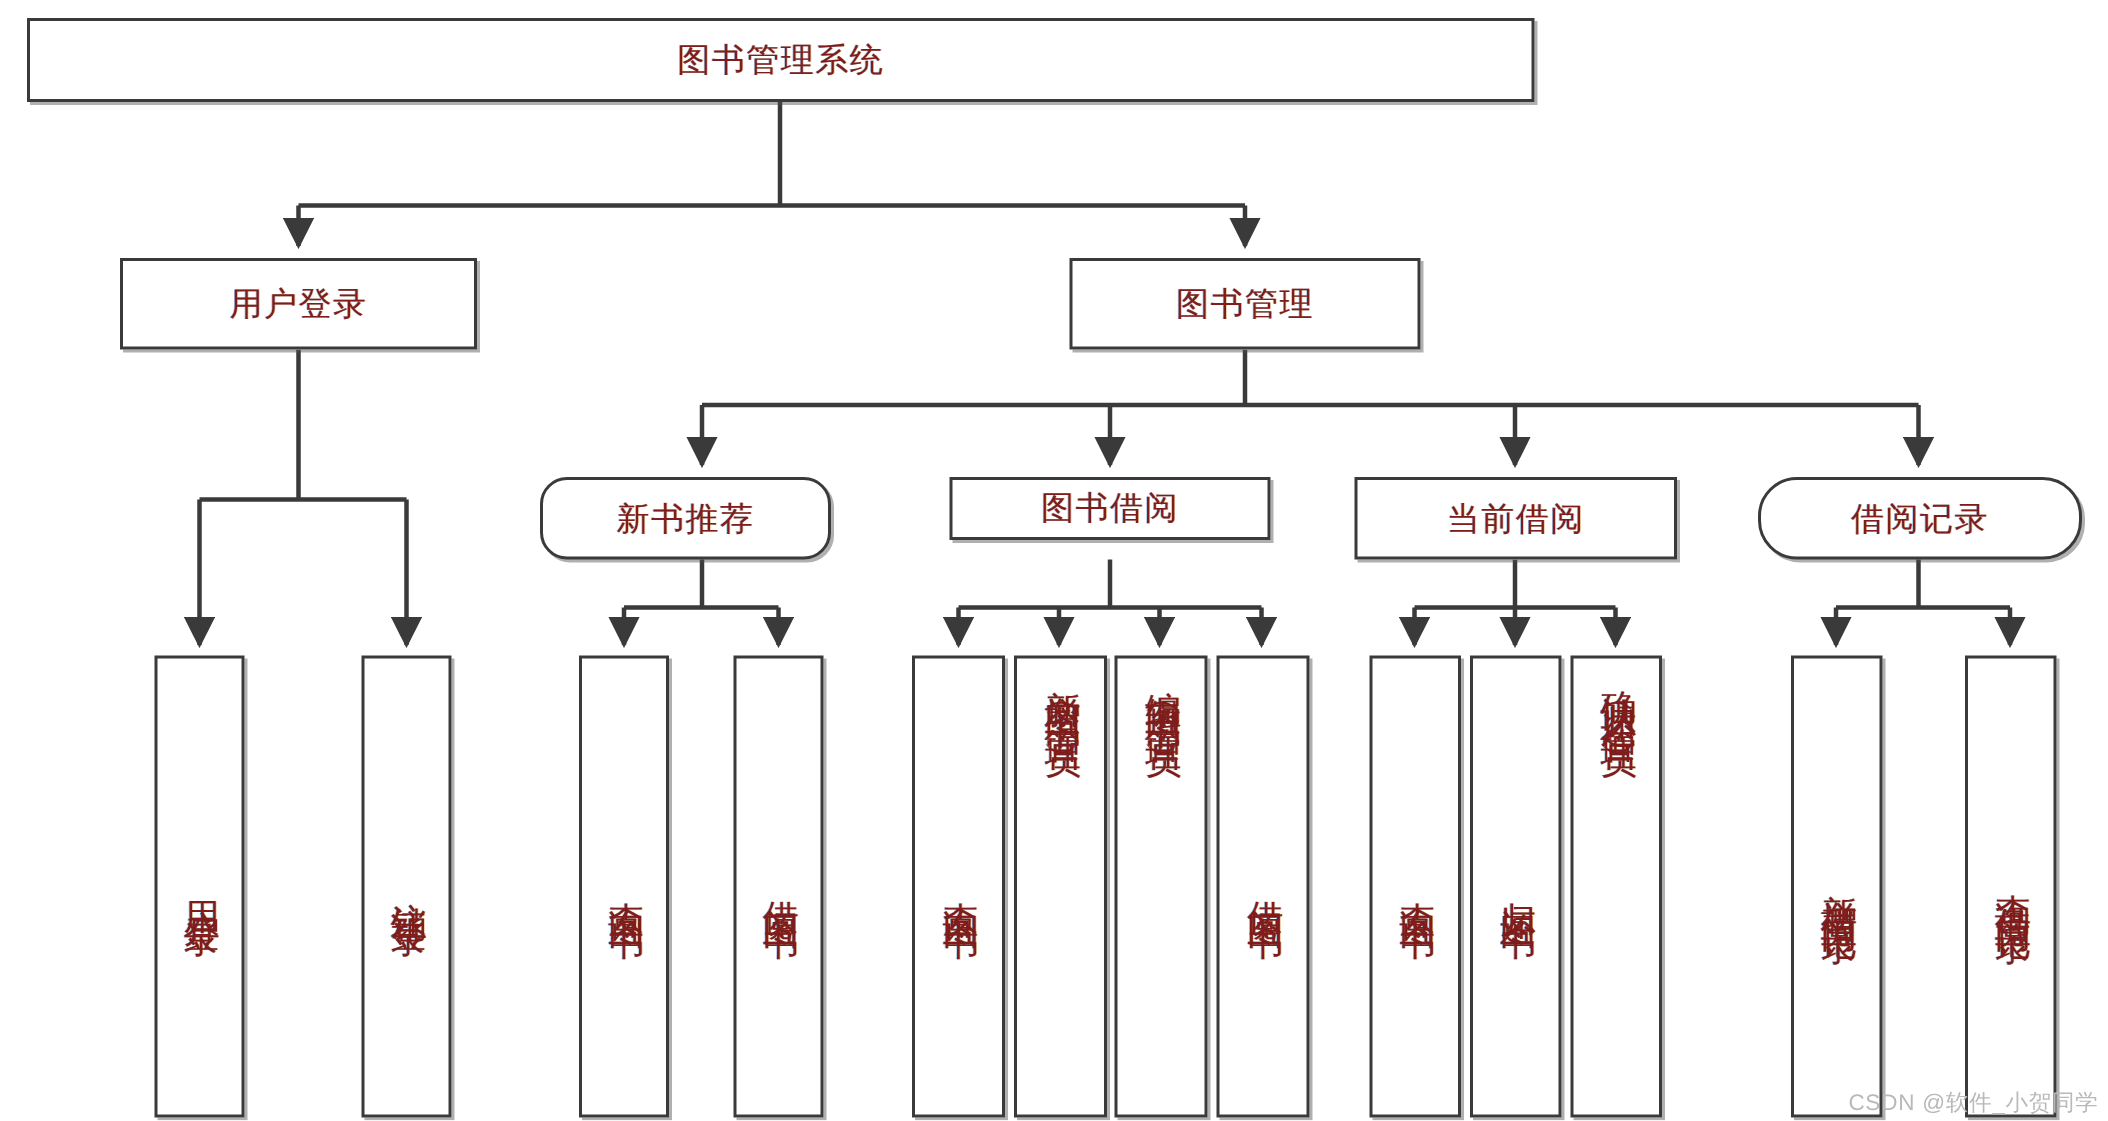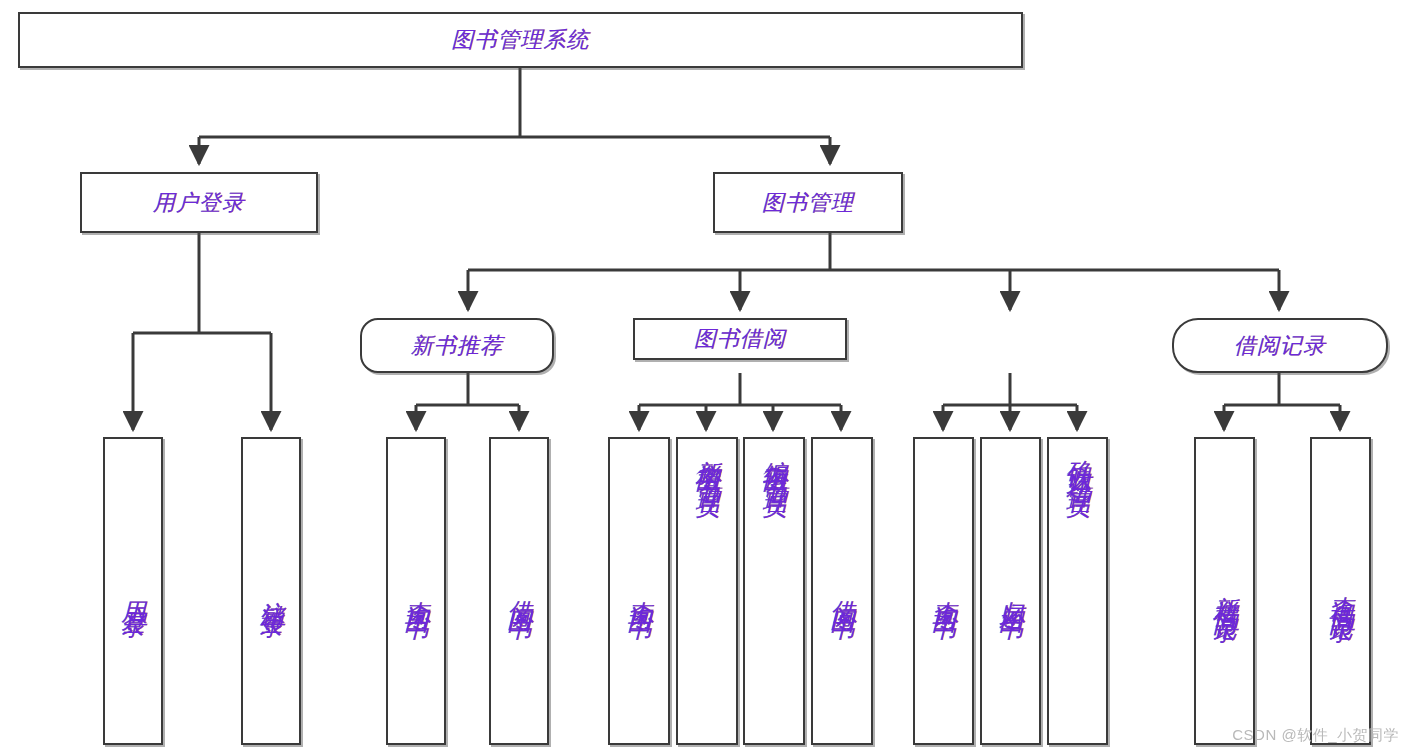--- a/index.html
+++ b/index.html
@@ -30,24 +30,23 @@
     box-shadow:2px 2px 0 rgba(80,80,80,0.45);
     display:flex;
     align-items:center;
     justify-content:center;
     z-index:2;
   }
   .node .lbl{
     font-size:22px;
     line-height:1.15;
     letter-spacing:1px;
-    color:#6d28d9;
+    color:#7f1d1d;
     white-space:nowrap;
     text-shadow:0.5px 0 rgba(210,140,60,0.55), -0.5px 0 rgba(90,150,210,0.55);
-    font-style:italic;
   }
   
   .node.vert{
     align-items:flex-start;
     justify-content:center;
     padding-top:0;
   }
   .node.vert .lbl{
     writing-mode:vertical-rl;
     text-orientation:upright;
@@ -127,30 +126,33 @@
     </g>
   </svg>
 
   <div class="node" style="left:18px; top:12px; width:1005px; height:56px;">
     <span class="lbl">图书管理系统</span>
   </div>
 
   <div class="node" style="left:80px; top:172px; width:238px; height:61px;">
     <span class="lbl">用户登录</span>
   </div>
-  <div class="node" style="left:713px; top:172px; width:190px; height:61px;">
+  <div class="node" style="left:713px; top:172px; width:234px; height:61px;">
     <span class="lbl">图书管理</span>
   </div>
 
   <div class="node" style="left:360px; top:318px; width:194px; height:55px;border-radius:18px;">
     <span class="lbl">新书推荐</span>
   </div>
   <div class="node" style="left:633px; top:318px; width:214px; height:42px;">
     <span class="lbl">图书借阅</span>
   </div>
+  <div class="node" style="left:903px; top:318px; width:215px; height:55px;">
+    <span class="lbl">当前借阅</span>
+  </div>
   <div class="node" style="left:1172px; top:318px; width:216px; height:55px;border-radius:26px;">
     <span class="lbl">借阅记录</span>
   </div>
 
   <div class="node vert centered" style="left:103px; top:437px; width:60px; height:308px;">
     <span class="lbl">用户登录</span>
   </div>
   <div class="node vert centered" style="left:241px; top:437px; width:60px; height:308px;">
     <span class="lbl">注销登录</span>
   </div>

